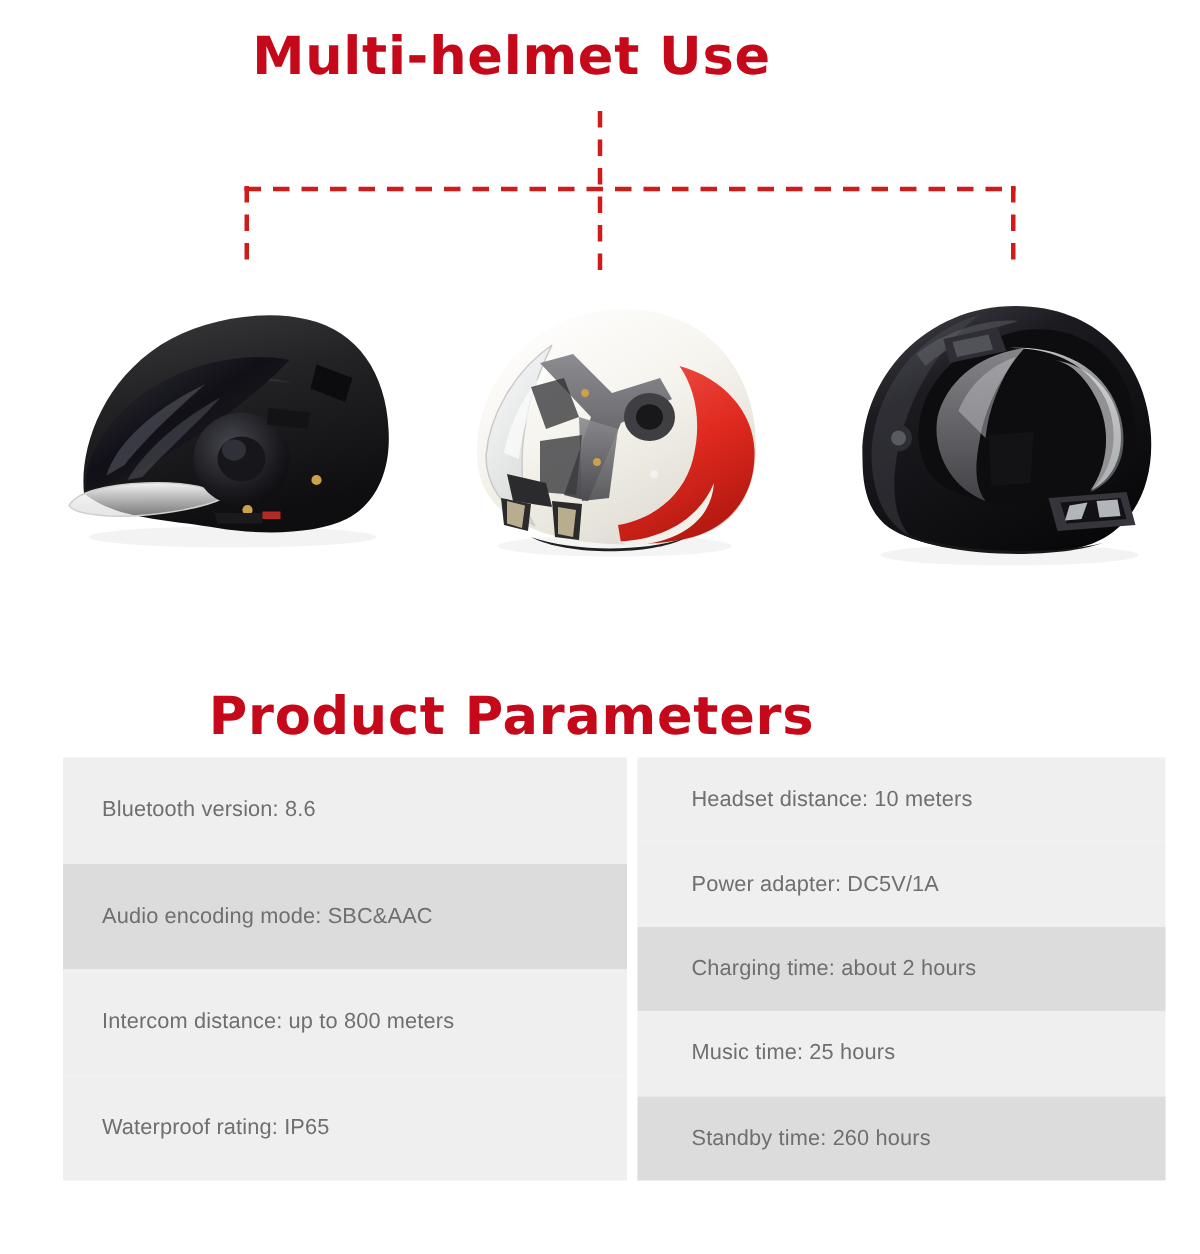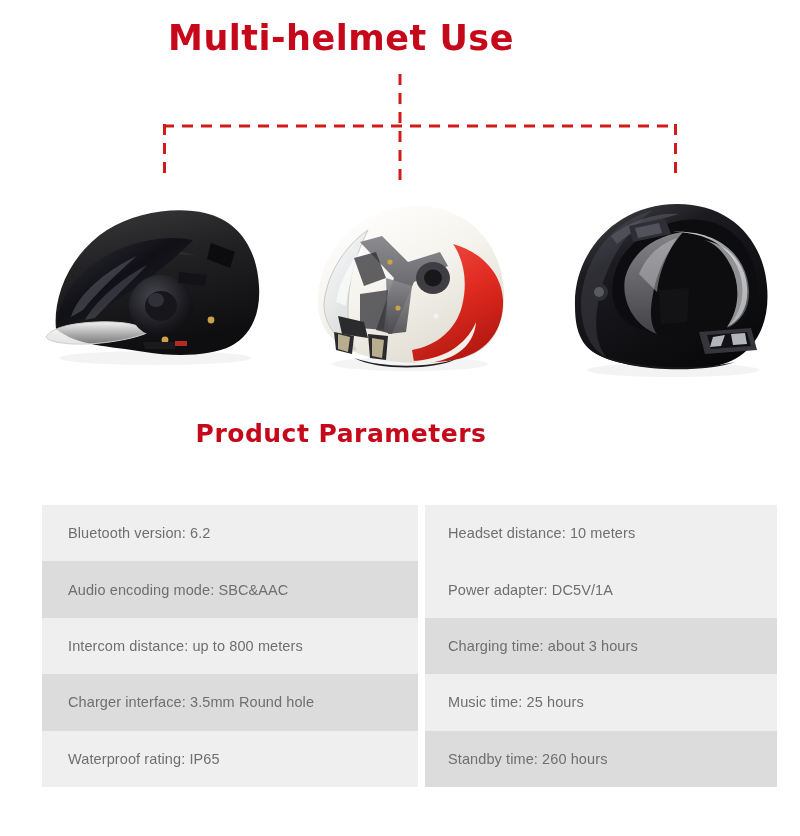--- a/index.html
+++ b/index.html
@@ -12,21 +12,21 @@
   .page { position:relative; width:800px; height:836px; background:#fff; }
 
   
   .heading {
     position:absolute; left:0; width:682px; text-align:center;
     font-family:"DejaVu Sans", sans-serif;
     font-weight:700; color:#c5081a;
     letter-spacing:.5px;
   }
   #title-multihelmet { top:18px; font-size:35px; }
-  #title-params      { top:419px; font-size:25px; }
+  #title-params      { top:458px; font-size:35px; }
 
   
   .bracket { position:absolute; left:0; top:0; width:800px; height:200px; }
 
   
   .helmet-row {
     position:absolute; left:0; top:182px; width:800px; height:205px;
   }
   .helmet-cell { position:absolute; top:0; height:205px; }
   #helmet-1 { left:25px;  width:255px; }
@@ -47,21 +47,21 @@
 
   .param-row {
     flex:1 1 0;
     display:flex; align-items:center;
     padding-left:26px;
     font-size:14.5px;
     color:#6f6f6f;
     letter-spacing:.1px;
     white-space:nowrap;
   }
-  .param-col.right .param-row { padding-left:23px; }
+  .param-col.right .param-row { padding-left:36px; }
   .param-row.even { background:#efefef; }
   .param-row.odd  { background:#dcdcdc; }
 </style>
 </head>
 <body>
 
 <div class="page">
 
   <div class="heading" id="title-multihelmet">Multi-helmet Use</div>
 
@@ -232,31 +232,30 @@
         <ellipse cx="44" cy="110" rx="5" ry="5" fill="#6c6c76" opacity=".7"></ellipse>
         <path d="M36 168 C66 186 140 190 180 180 C146 192 64 190 36 168 Z" fill="#17171a"></path>
       </svg>
     </div>
   </div>
 
   <div class="heading" id="title-params">Product Parameters</div>
 
   <div class="param-table">
     <div class="param-col left">
-      <div class="param-row even">Bluetooth version: 6.2</div>
+      <div class="param-row even">Bluetooth version: 8.6</div>
       <div class="param-row odd">Audio encoding mode: SBC&amp;AAC</div>
       <div class="param-row even">Intercom distance: up to 800 meters</div>
-      <div class="param-row odd">Charger interface: 3.5mm Round hole</div>
       <div class="param-row even">Waterproof rating: IP65</div>
     </div>
 
     <div class="param-col gap"></div>
 
     <div class="param-col right">
       <div class="param-row even">Headset distance: 10 meters</div>
       <div class="param-row even">Power adapter: DC5V/1A</div>
-      <div class="param-row odd">Charging time: about 3 hours</div>
+      <div class="param-row odd">Charging time: about 2 hours</div>
       <div class="param-row even">Music time: 25 hours</div>
       <div class="param-row odd">Standby time: 260 hours</div>
     </div>
   </div>
 
 </div>
 
 </body></html>

